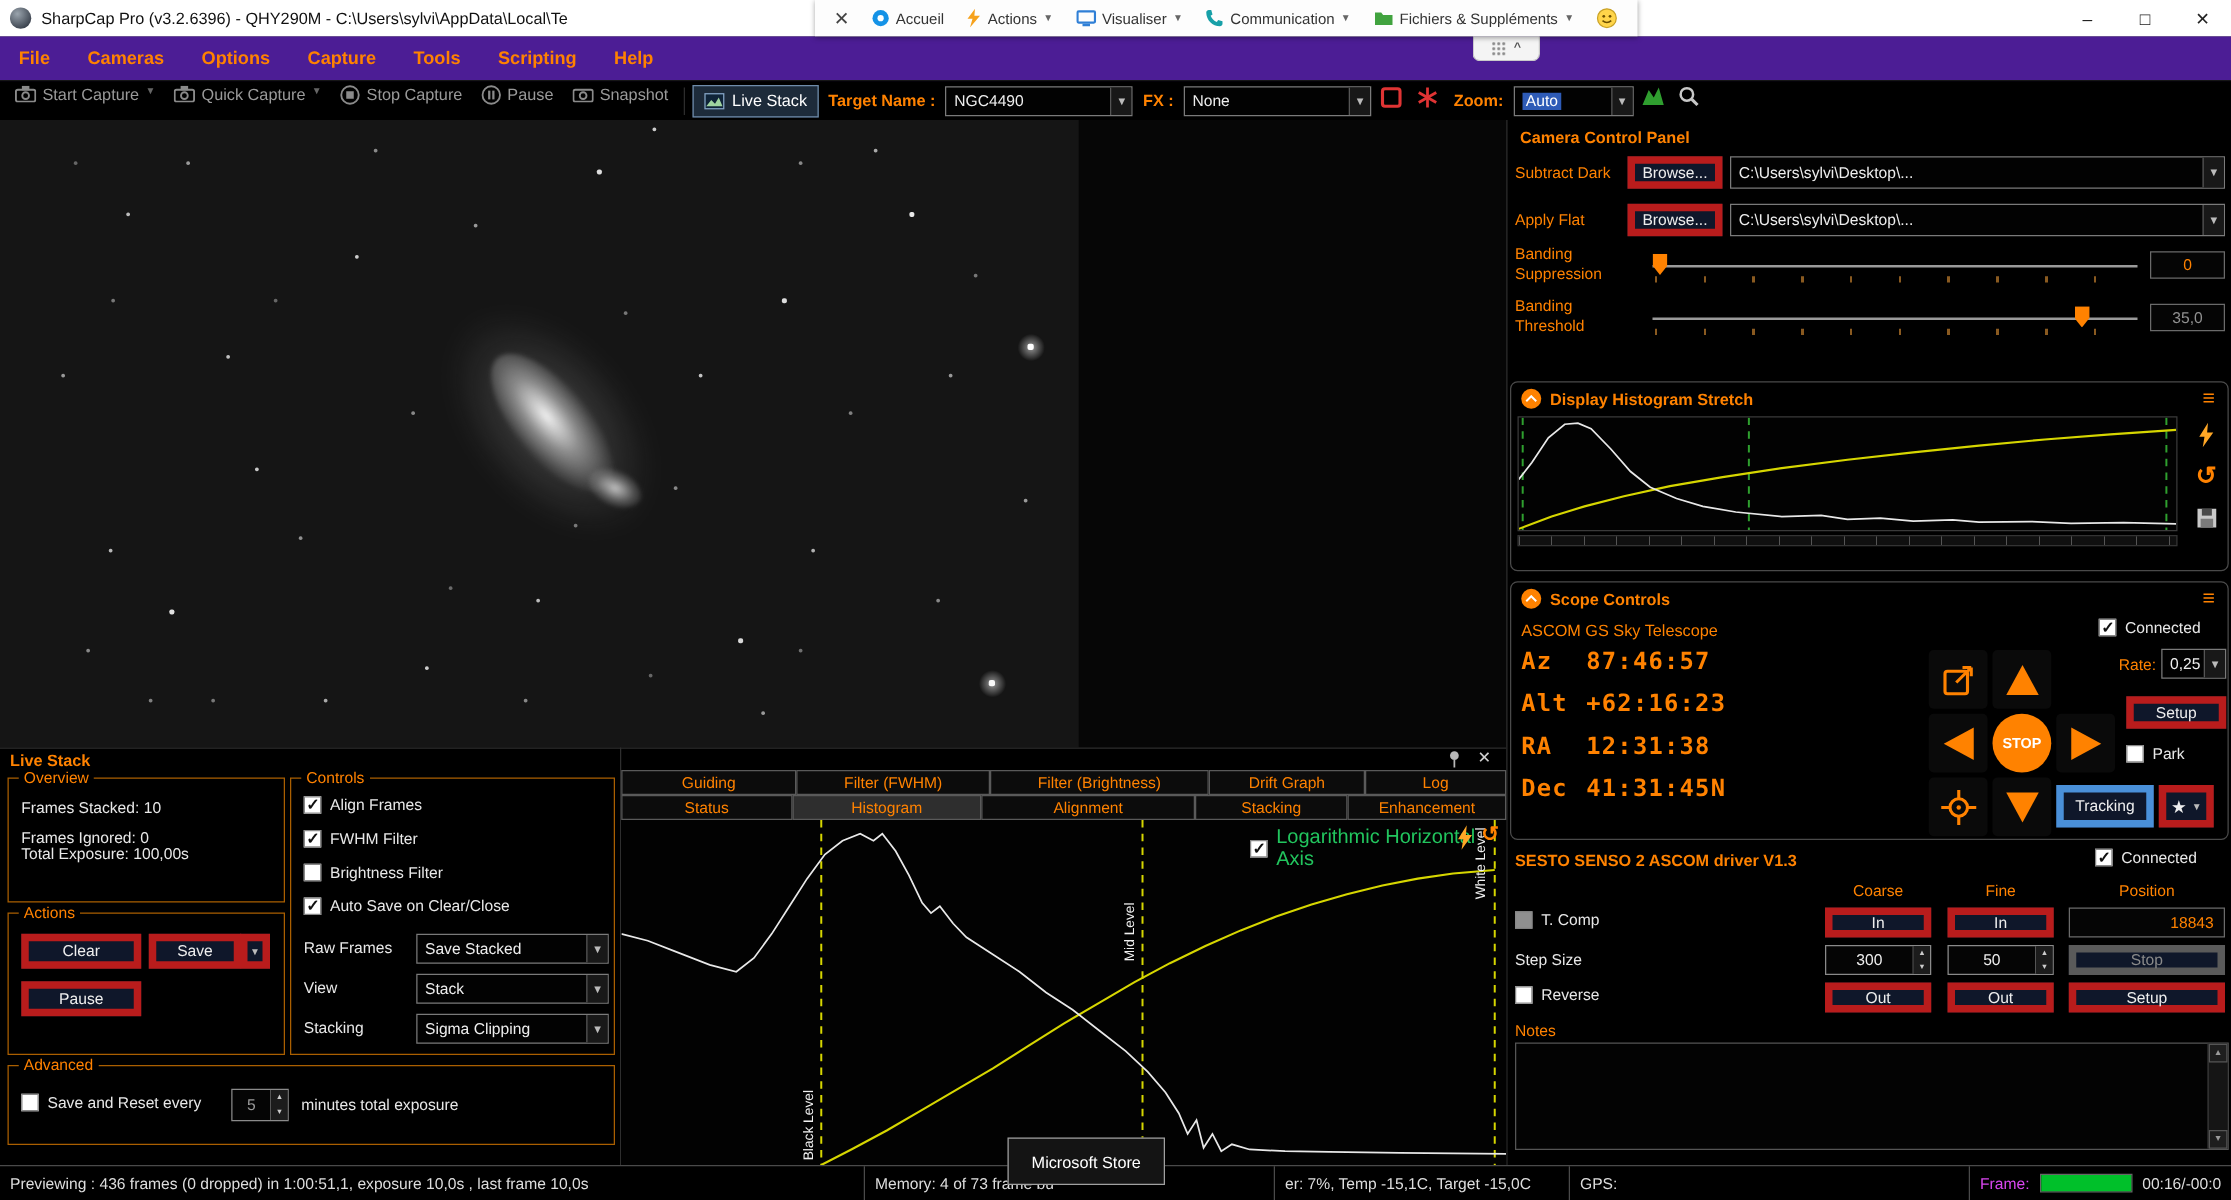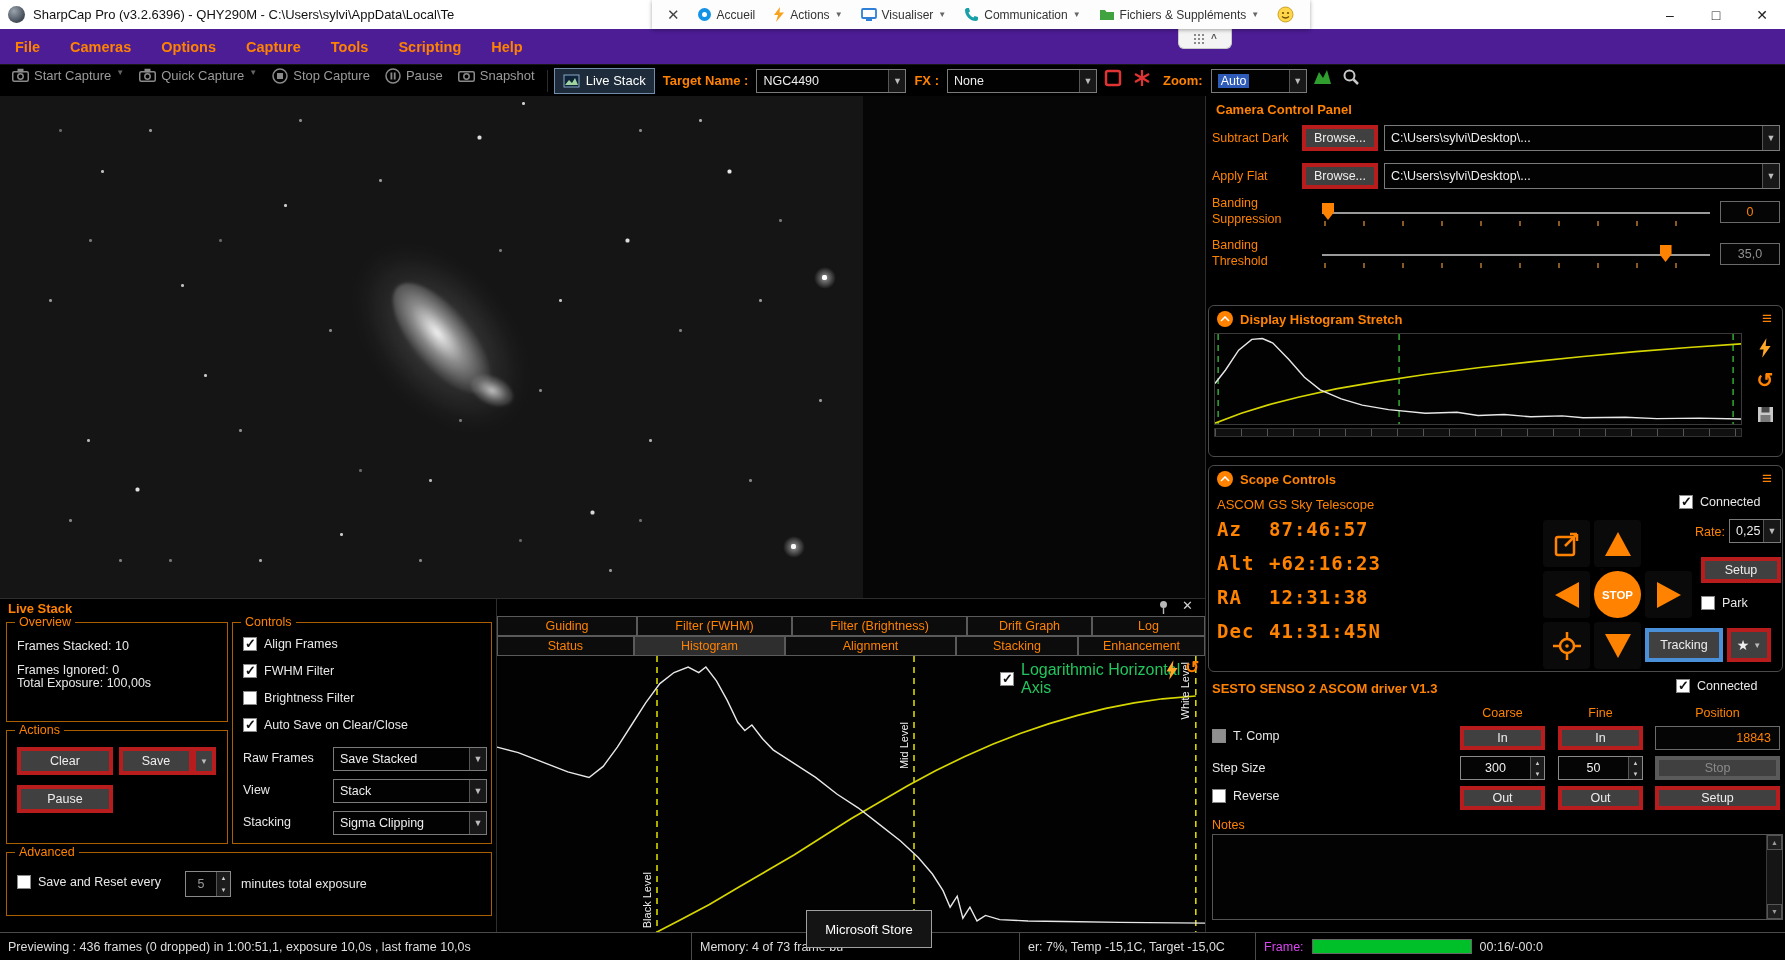--- a/index.html
+++ b/index.html
@@ -27,21 +27,21 @@
 .tb-sep{width:1px;height:22px;background:#2c2c2c;margin:0 3px}
 .live-stack-btn{display:flex;align-items:center;gap:6px;color:#fff;font-size:13px;padding:0 8px;height:26px;background:#1d2b3a;border:1px solid #6f8cab}
 .tb-label{color:#ff8200;font-size:13px;font-weight:bold;padding:0 5px;white-space:nowrap}
 .combo{display:flex;align-items:center;background:#020202;border:1px solid #7a7a7a;height:24px}
 .combo-text{flex:1;padding:0 6px;font-size:12.5px;color:#eee;white-space:nowrap;overflow:hidden}
 .combo-caret{width:17px;align-self:stretch;display:flex;align-items:center;justify-content:center;color:#bbb;font-size:9px;background:#181818;border-left:1px solid #555;flex:none}
 .hl{background:#2e5bb7;color:#fff;padding:0 3px}
 
 .panel-label{color:#ff8200;font-size:12.5px}
 .wlabel{color:#e8e8e8;font-size:12.5px}
-.btn{display:flex;align-items:center;justify-content:center;background:#404040;border:4px solid #b91c1c;color:#eee;font-size:12.5px}
+.btn{display:flex;align-items:center;justify-content:center;background:#0f172a;border:6px solid #b91c1c;color:#eee;font-size:12.5px}
 .btn.disabled{color:#8a8a8a;border-color:#5a5a5a}
 .valuebox{background:#050505;border:1px solid #6a6a6a;color:#ff8200;font-size:12.5px;display:flex;align-items:center;justify-content:center}
 .valuebox.disabled{color:#909090}
 .cb{width:14px;height:14px;background:#fff;border:1px solid #888;display:inline-block;position:relative;flex:none}
 .cb.checked::after{content:"✓";position:absolute;left:1px;top:-2px;color:#101010;font-size:13px;font-weight:bold}
 .cb.disabled{background:#8f8f8f}
 .cbrow{display:flex;align-items:center;gap:7px}
 .slider{position:absolute;height:26px}
 .slider .track{position:absolute;left:0;right:0;top:12px;height:2px;background:#9a9a9a}
 .slider .ticks{position:absolute;left:2px;right:2px;bottom:0;height:5px;background:repeating-linear-gradient(90deg,#8a5a20 0 2px,transparent 2px 39px)}
@@ -580,20 +580,21 @@
   </div>
   <div class="a" style="left:688px;top:1px;color:#ff8200;font-size:17px;font-weight:bold">
     <span>↺</span>
   </div>
 </div>
 
 <div class="a statusbar">
   <span class="sb-sec" style="width:692px">Previewing : 436 frames (0 dropped) in 1:00:51,1, exposure 10,0s , last frame 10,0s</span>
   <span class="sb-sec" style="width:328px">Memory: 4 of 73 frame bu</span>
   <span class="sb-sec" style="width:236px">er: 7%, Temp -15,1C, Target -15,0C</span>
+  <span class="sb-sec" style="width:320px">GPS:</span>
   <span class="sb-sec" style="flex:1;border-right:none">
     <span style="color:#d946ef;font-weight:normal">Frame:</span>
     <span style="display:inline-block;width:160px;height:15px;border:1px solid #666;background:#050505;margin-left:8px">
       <span id="frame-fill" style="display: block; height: 100%; background: rgb(0, 192, 42); width: 100%;"></span>
     </span>
     <span style="margin-left:8px">00:16/-00:0</span>
   </span>
 </div>
 
 <div class="tooltip">Microsoft Store</div>

